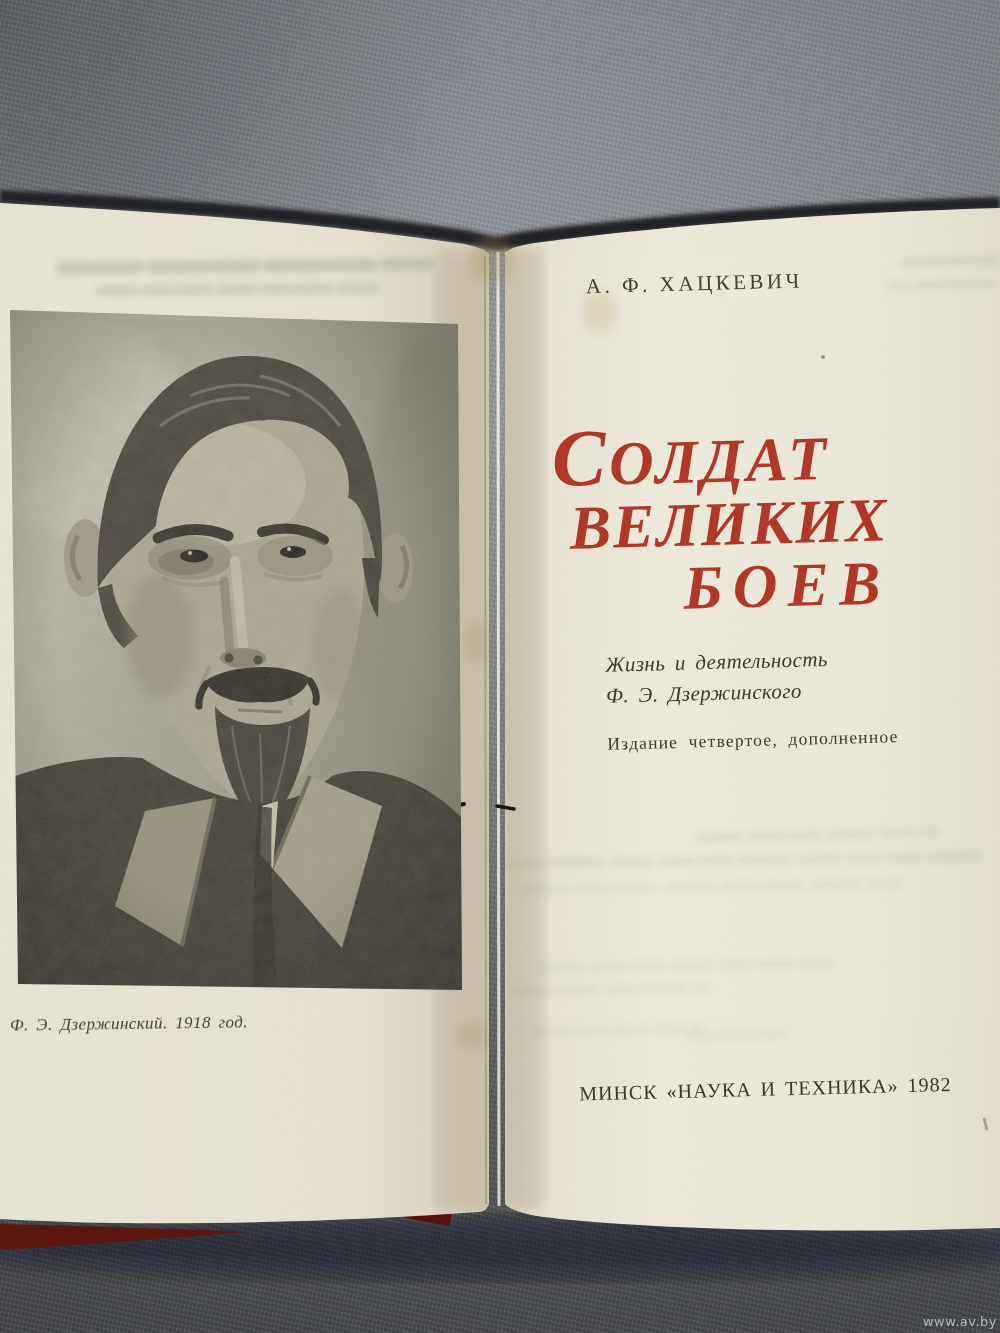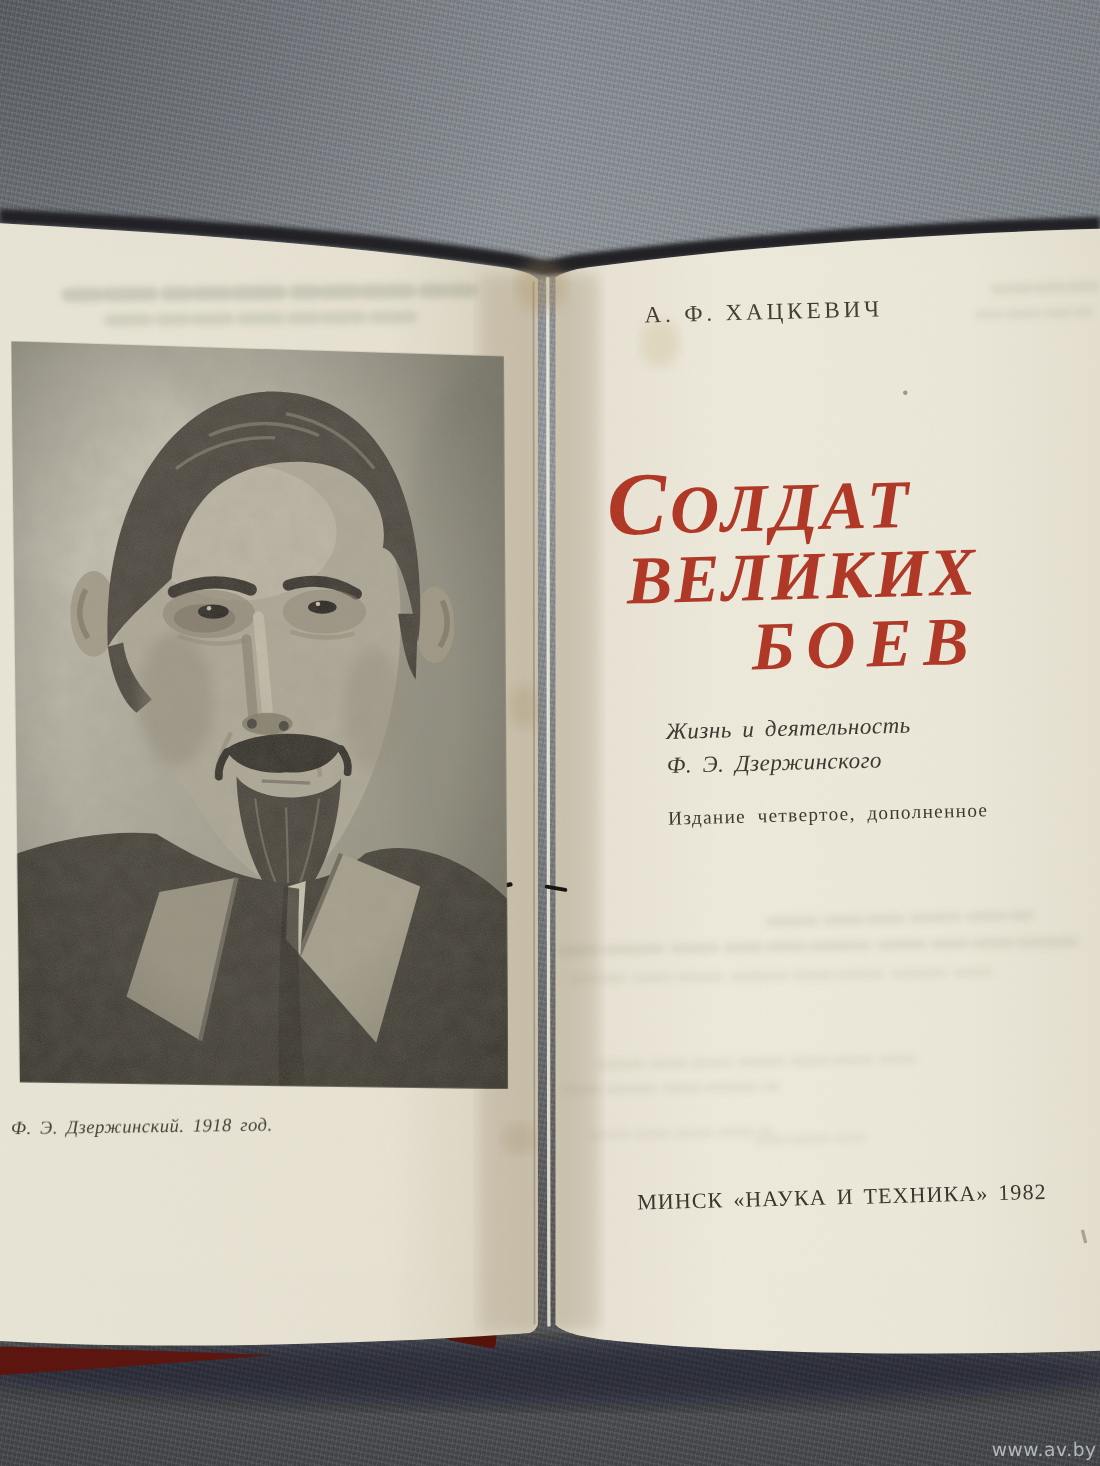--- a/index.html
+++ b/index.html
@@ -44,21 +44,21 @@
     position:absolute;left:35px;top:838px;width:440px;text-align:center;
     font-size:20px;letter-spacing:1px;word-spacing:3px;color:#3b372e;
   }
   .caption{
     position:absolute;left:10px;top:1014px;transform:rotate(-.8deg);
     font-style:italic;font-size:17px;letter-spacing:.4px;word-spacing:3px;color:#46423a;
   }
   .watermark{
     position:absolute;right:3px;bottom:4px;
     font-family:"DejaVu Sans","Liberation Sans",sans-serif;
-    font-size:17px;color:rgba(208,214,219,.78);letter-spacing:.5px;
+    font-size:13px;color:rgba(208,214,219,.78);letter-spacing:.5px;
   }
 </style>
 </head>
 <body>
 
 <div class="scene">
 
   <svg class="book" viewBox="0 0 1000 1333">
     <defs>
       <linearGradient id="lpg" gradientUnits="userSpaceOnUse" x1="0" y1="700" x2="490" y2="700">

